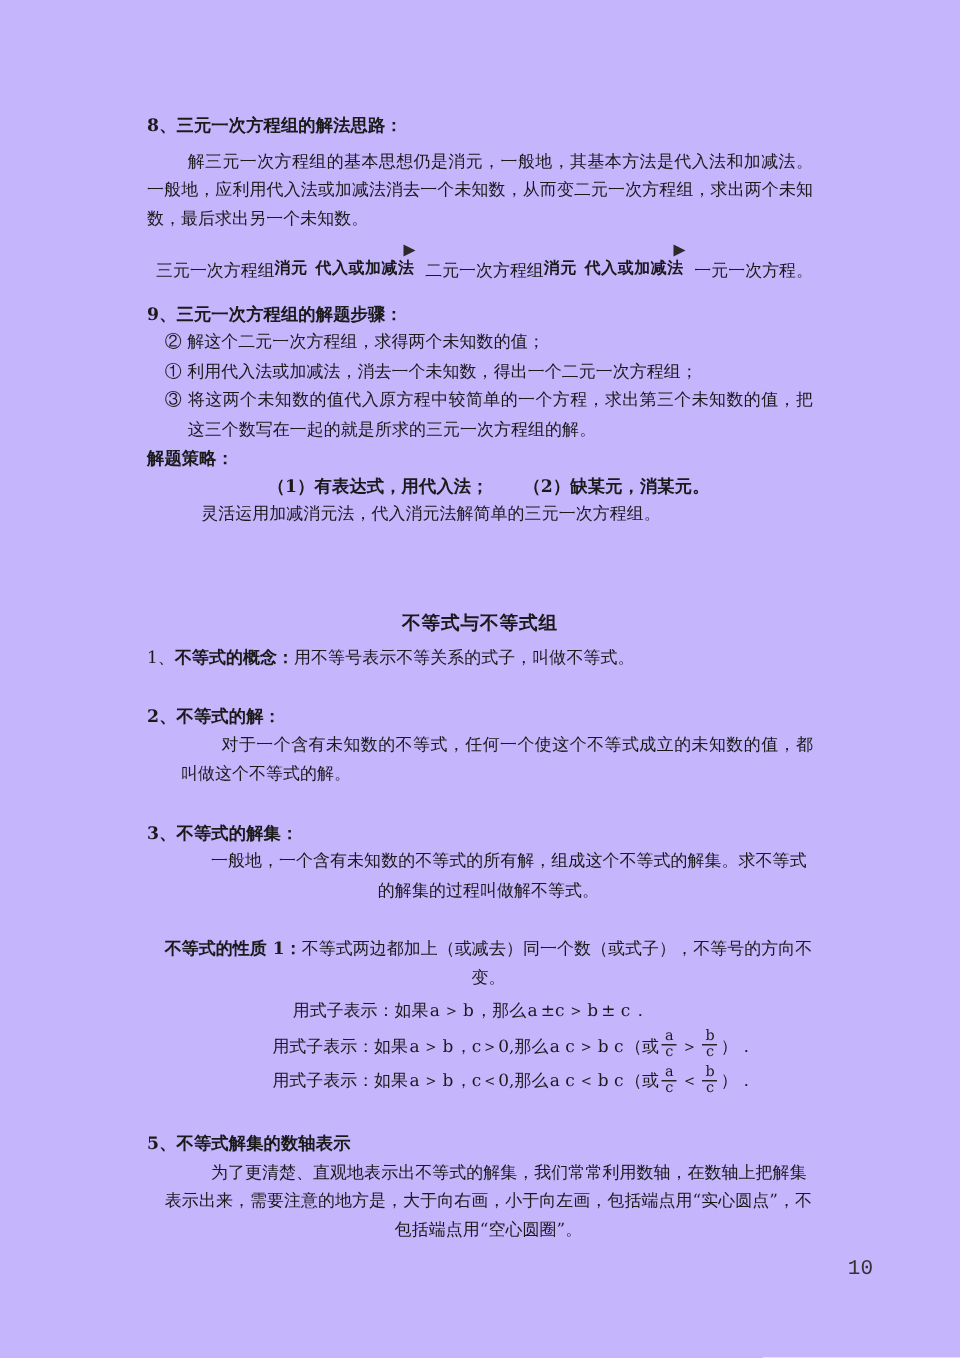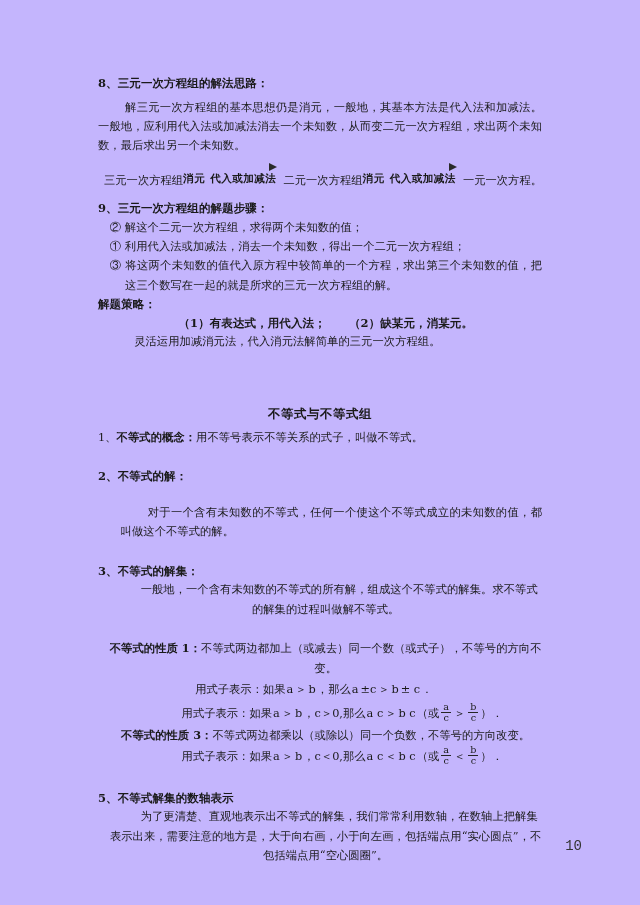--- a/index.html
+++ b/index.html
@@ -38,21 +38,21 @@
   }
   .para {
     font-size: 11.3px;
     line-height: 1.72;
     margin: 0;
     text-align: justify;
     letter-spacing: 0.05px;
   }
   .indent2 { text-indent: 2.4em; }
   .pad-l1 { padding-left: 1.0em; text-align: center; }
-  .pad-l2 { padding-left: 2.0em; margin-top: 17px; }
+  .pad-l2 { padding-left: 2.0em; }
   .pad-l3 { padding-left: 3.2em; }
   .hang {
     padding-left: 2.4em;
     text-indent: -1.35em;
   }
   .gap-s { height: 5px; }
   .gap-m { height: 11px; }
   .gap-l { height: 20px; }
   .gap-xl { height: 34px; }
 
@@ -207,21 +207,20 @@
     <div class="gap-l"></div>
 
 
     <p class="para pad-l1"><b>不等式的性质 1</b><b>：</b><span>不等式两边都加上（或减去）同一个数（或式子），不等号的方向不变。</span></p>
 
     <p class="formula" style="padding-left:8.6em"><span>用式子表示：如果</span><span class="mv">a</span><span class="mv">＞</span><span class="mv">b</span><span>，那么</span><span class="mv">a</span><span class="mv">±c</span><span class="mv">＞</span><span class="mv">b</span><span class="mv">± c</span><span>．</span></p>
 
 
     <p class="formula" style="padding-left:7.4em"><span>用式子表示：如果</span><span class="mv">a</span><span class="mv">＞</span><span class="mv">b</span><span>，c＞0,</span><span>那么</span><span class="mv">a c</span><span class="mv">＞</span><span class="mv">b c</span><span>（或</span><span class="frac"><span class="n">a</span><span class="d">c</span></span><span class="mv">＞</span><span class="frac"><span class="n">b</span><span class="d">c</span></span><span>）．</span></p>
 
-    <p class="para pad-l1"><b>不等式的性质 3</b><b>：</b><span>不等式两边都乘以（或除以）同一个负数，不等号的方向改变。</span></p>
 
     <p class="formula" style="padding-left:7.4em"><span>用式子表示：如果</span><span class="mv">a</span><span class="mv">＞</span><span class="mv">b</span><span>，c＜0,</span><span>那么</span><span class="mv">a c</span><span class="mv">＜</span><span class="mv">b c</span><span>（或</span><span class="frac"><span class="n">a</span><span class="d">c</span></span><span class="mv">＜</span><span class="frac"><span class="n">b</span><span class="d">c</span></span><span>）．</span></p>
 
     <div class="gap-l"></div>
 
     <p class="h-item">5、不等式解集的数轴表示</p>
     <p class="para indent2 pad-l1">为了更清楚、直观地表示出不等式的解集，我们常常利用数轴，在数轴上把解集表示出来，需要注意的地方是，大于向右画，小于向左画，包括端点用“实心圆点”，不包括端点用“空心圆圈”。</p>
 
   </div>
 

